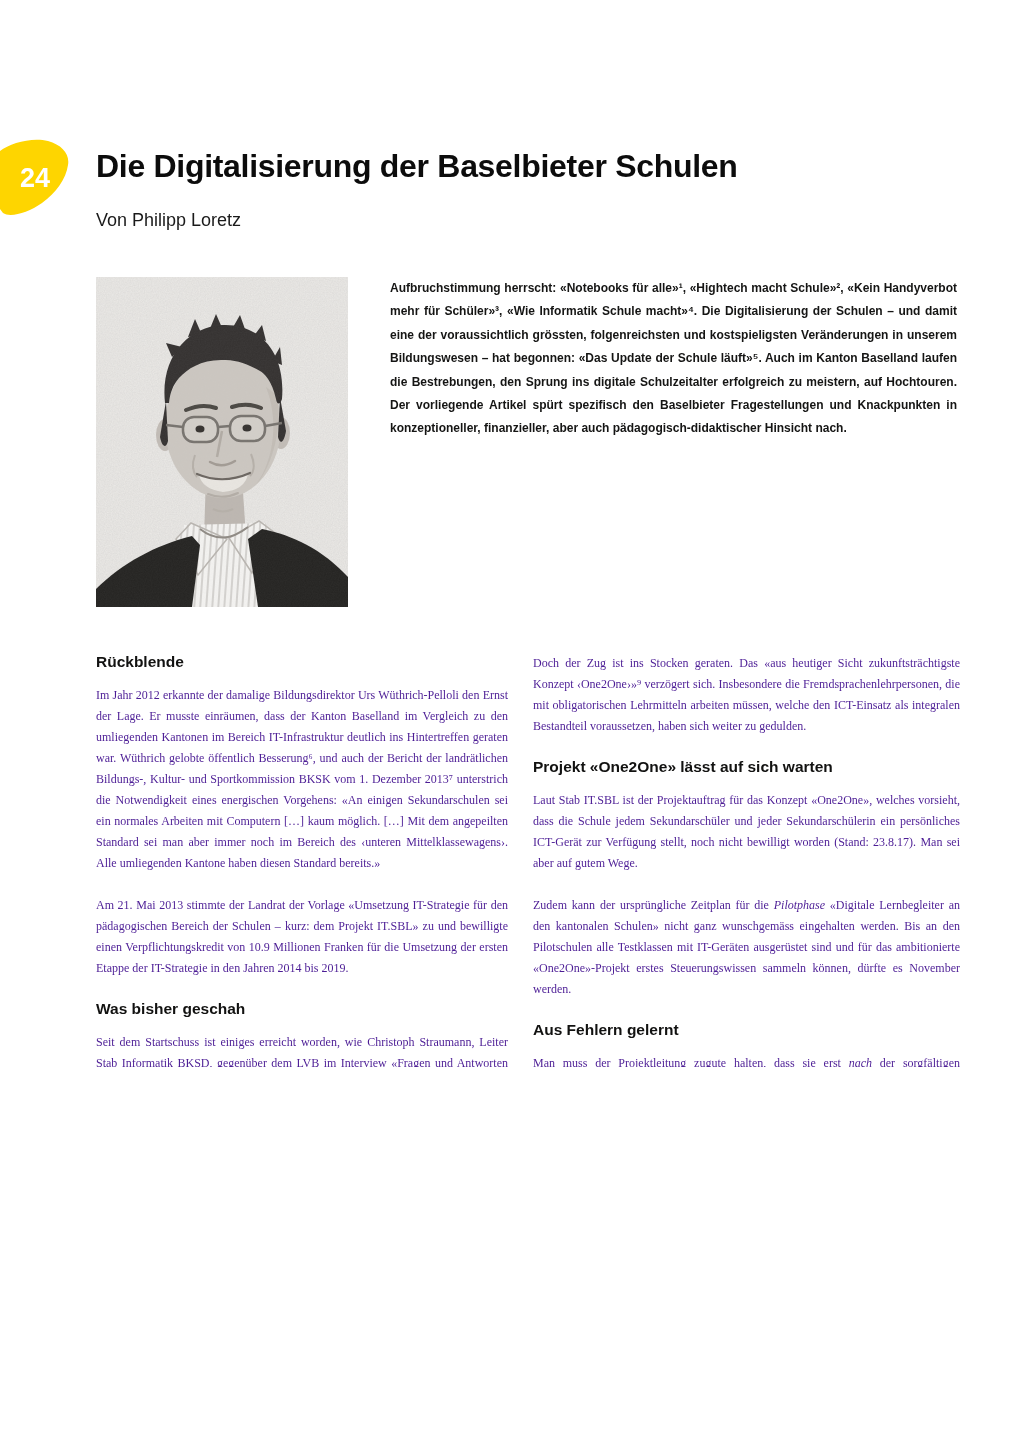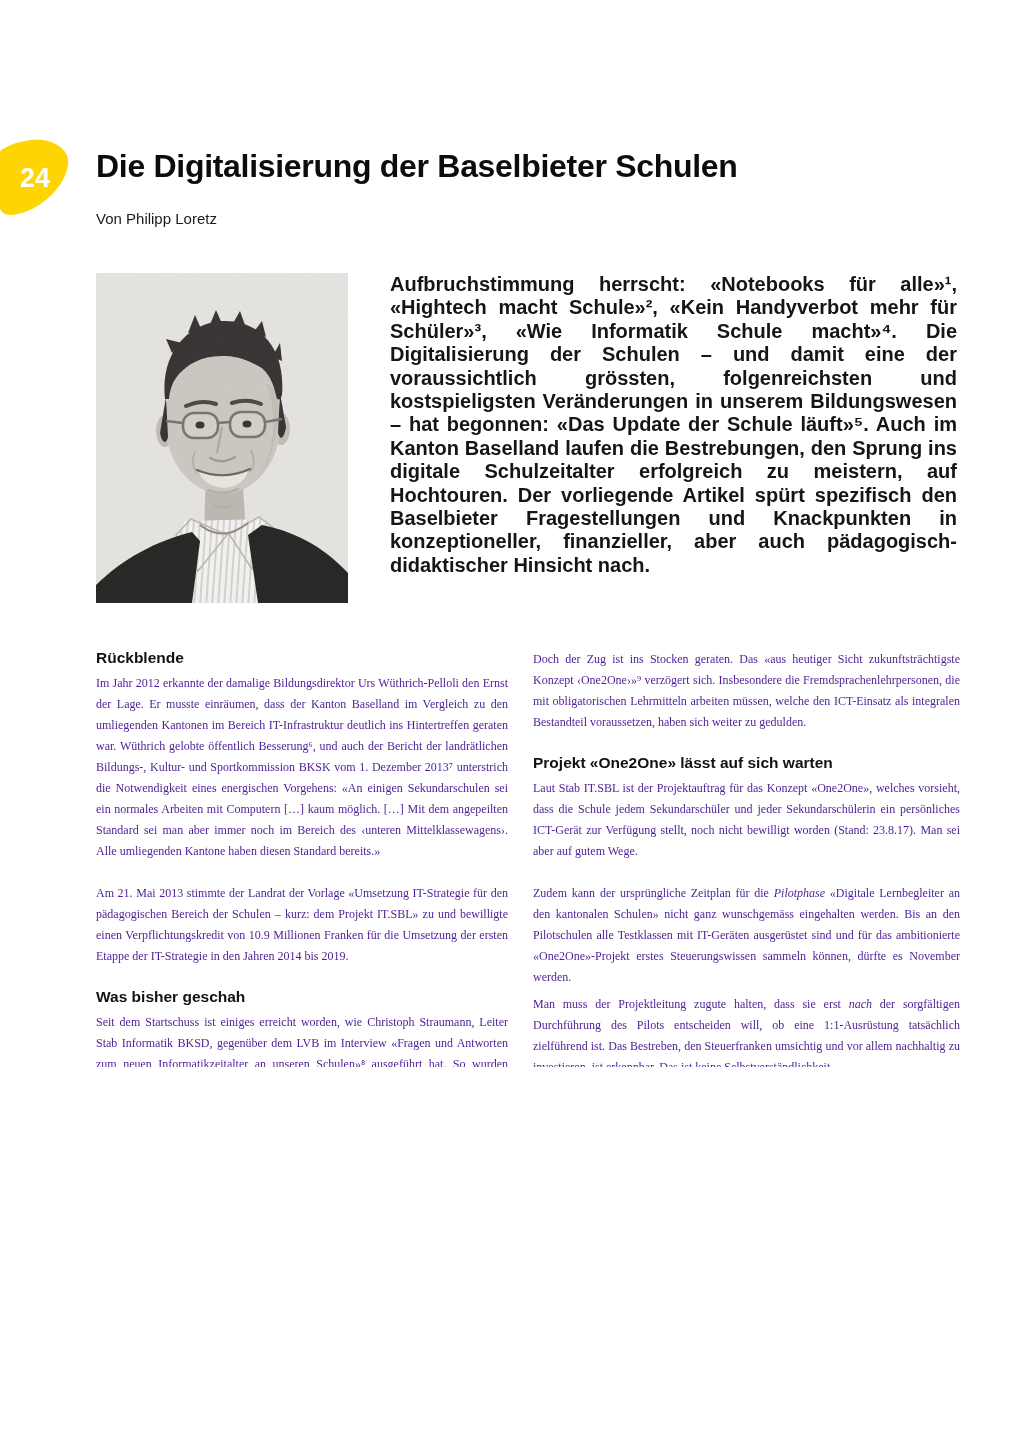--- a/index.html
+++ b/index.html
@@ -14,42 +14,42 @@
   .badge{position:absolute;left:0;top:139px;width:76px;height:80px;}
   .badge text{
     font-family:"Liberation Sans","DejaVu Sans",sans-serif;
     font-weight:bold;font-size:27px;fill:#ffffff;
   }
   .content{padding:145px 52px 0 96px;}
   .title{
     font-size:32px;line-height:42px;font-weight:bold;
     letter-spacing:-0.3px;color:#0c0c0c;margin:0;
   }
-  .byline{margin-top:23px;font-size:15px;color:#1a1a1a;}
+  .byline{margin-top:23px;font-size:18px;color:#1a1a1a;}
   .lead-row{display:flex;margin-top:46px;}
   .photo-wrap{width:252px;height:330px;flex:none;margin-right:42px;}
   .lead{
     width:567px;margin:0;
-    font-weight:bold;font-size:20px;line-height:23.4px;
+    font-weight:bold;font-size:12px;line-height:23.4px;
     text-align:justify;color:#151514;
   }
   .columns{
     display:grid;grid-template-columns:412px 427px;column-gap:25px;
     margin-top:38px;
   }
   .col{min-width:0;}
   .col .heading{
     font-size:15.5px;font-weight:bold;margin:21px 0 0;color:#121211;
   }
   .col .para{
     font-size:12px;line-height:21px;margin:21px 0 0;
     text-align:justify;color:#4c1d95;font-family:Liberation Serif, serif;
   }
   .col > :first-child{margin-top:8px;}
-  .col .after-heading{margin-top:6px;}
+  .col .after-heading{margin-top:14px;}
 </style>
 </head>
 <body>
 
 <div class="page">
 
   <svg class="badge" viewBox="0 0 76 80" aria-hidden="true">
     <path d="M0,12 C10,4 32,-2 48,2 C62,6 70,15 68,26 C66,40 56,54 42,64 C28,74 10,79 3,74 L0,70 Z" fill="#fed500"></path>
     <text x="20" y="48">24</text>
   </svg>
@@ -141,18 +141,19 @@
           <p class="para after-heading">Im Jahr 2012 erkannte der damalige Bildungsdirektor Urs Wüthrich-Pelloli den Ernst der Lage. Er musste einräumen, dass der Kanton Baselland im Vergleich zu den umliegenden Kantonen im Bereich IT-Infrastruktur deutlich ins Hintertreffen geraten war. Wüthrich gelobte öffentlich Besserung⁶, und auch der Bericht der landrätlichen Bildungs-, Kultur- und Sportkommission BKSK vom 1. Dezember 2013⁷ unterstrich die Notwendigkeit eines energischen Vorgehens: «An einigen Sekundarschulen sei ein normales Arbeiten mit Computern […] kaum möglich. […] Mit dem angepeilten Standard sei man aber immer noch im Bereich des ‹unteren Mittelklassewagens›. Alle umliegenden Kantone haben diesen Standard bereits.»</p>
           <p class="para">Am 21. Mai 2013 stimmte der Landrat der Vorlage «Umsetzung IT-Strategie für den pädagogischen Bereich der Schulen – kurz: dem Projekt IT.SBL» zu und bewilligte einen Verpflichtungskredit von 10.9 Millionen Franken für die Umsetzung der ersten Etappe der IT-Strategie in den Jahren 2014 bis 2019.</p>
           <h3 class="heading">Was bisher geschah</h3>
           <p class="para after-heading">Seit dem Startschuss ist einiges erreicht worden, wie Christoph Straumann, Leiter Stab Informatik BKSD, gegenüber dem LVB im Interview «Fragen und Antworten zum neuen Informatikzeitalter an unseren Schulen»⁸ ausgeführt hat. So wurden beispielsweise alle Sekundarschulen an das Glasfasernetz angeschlossen und bis Ende 2017 werden sämtliche Unterrichtsräume mit WLAN abgedeckt sein. Der unkomplizierten Nutzung von Tablets, Laptops und Smartphones sollte damit nichts mehr im Wege stehen – möchte man meinen.</p>
         </div>
       <div class="col">
           <p class="para">Doch der Zug ist ins Stocken geraten. Das «aus heutiger Sicht zukunftsträchtigste Konzept ‹One2One›»⁹ verzögert sich. Insbesondere die Fremdsprachenlehrpersonen, die mit obligatorischen Lehrmitteln arbeiten müssen, welche den ICT-Einsatz als integralen Bestandteil voraussetzen, haben sich weiter zu gedulden.</p>
           <h3 class="heading">Projekt «One2One» lässt auf sich warten</h3>
           <p class="para after-heading">Laut Stab IT.SBL ist der Projektauftrag für das Konzept «One2One», welches vorsieht, dass die Schule jedem Sekundarschüler und jeder Sekundarschülerin ein persönliches ICT-Gerät zur Verfügung stellt, noch nicht bewilligt worden (Stand: 23.8.17). Man sei aber auf gutem Wege.</p>
           <p class="para"><span>Zudem kann der ursprüngliche Zeitplan für die </span><span style="font-style: italic;">Pilotphase</span><span> «Digitale Lernbegleiter an den kantonalen Schulen» nicht ganz wunschgemäss eingehalten werden. Bis an den Pilotschulen alle Testklassen mit IT-Geräten ausgerüstet sind und für das ambitionierte «One2One»-Projekt erstes Steuerungswissen sammeln können, dürfte es November werden.</span></p>
+          <h3 class="heading">Aus Fehlern gelernt</h3>
           <p class="para after-heading"><span>Man muss der Projektleitung zugute halten, dass sie erst </span><span style="font-style: italic;">nach</span><span> der sorgfältigen Durchführung des Pilots entscheiden will, ob eine 1:1-Ausrüstung tatsächlich zielführend ist. Das Bestreben, den Steuerfranken umsichtig und vor allem nachhaltig zu investieren, ist erkennbar. Das ist keine Selbstverständlichkeit.</span></p>
         </div>
     </div>
 
   </div>
 </div>
 
 </body></html>

